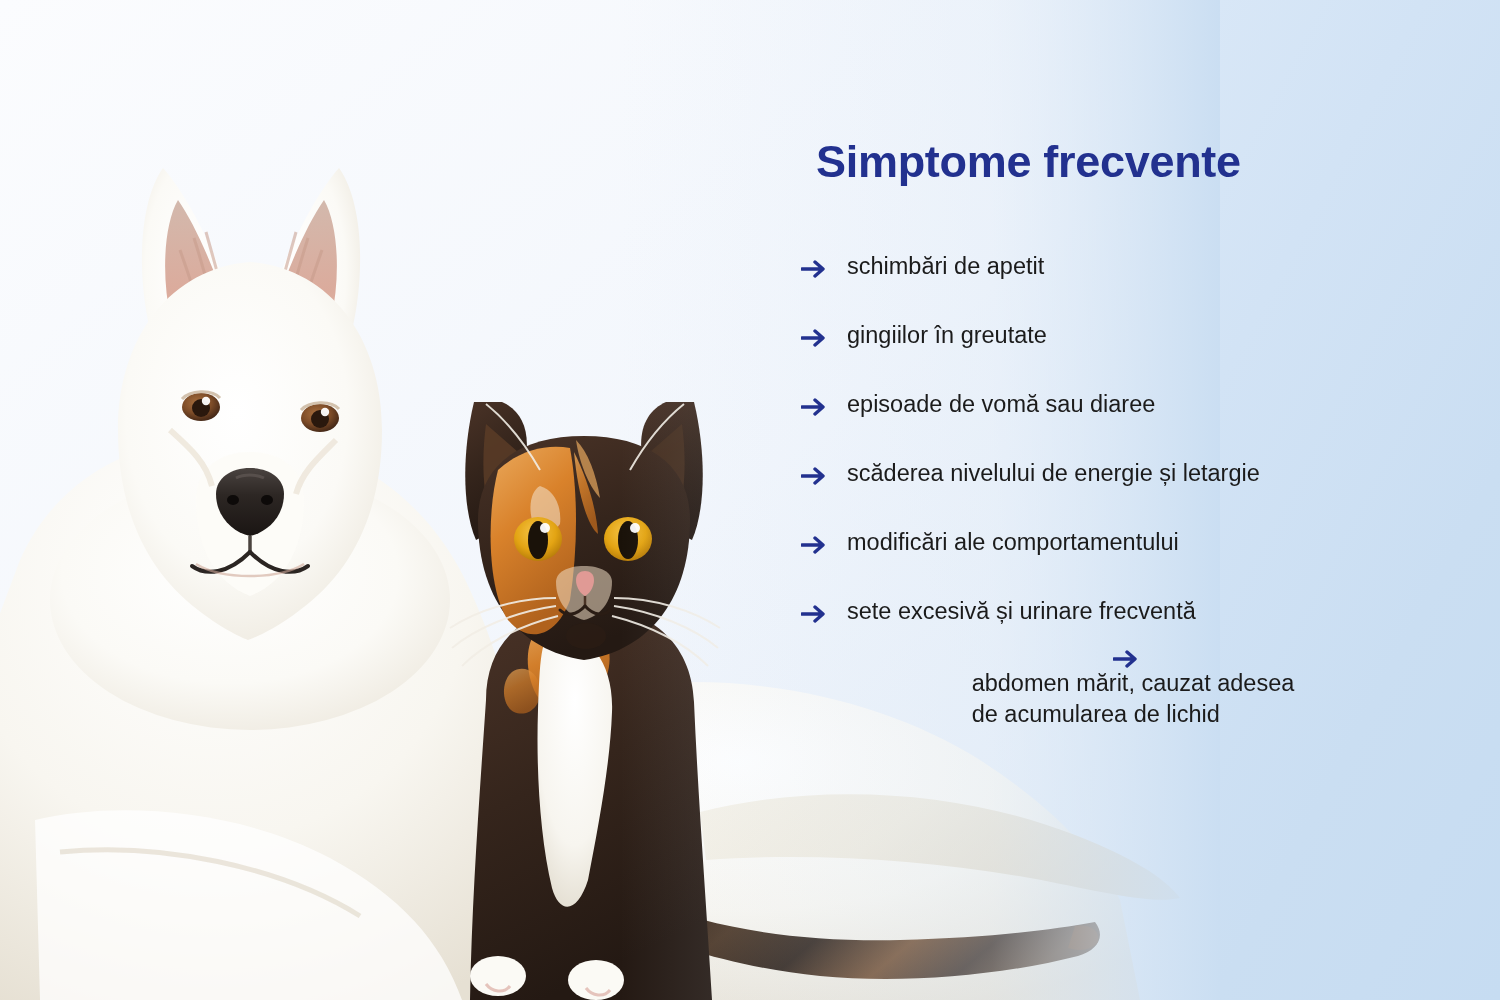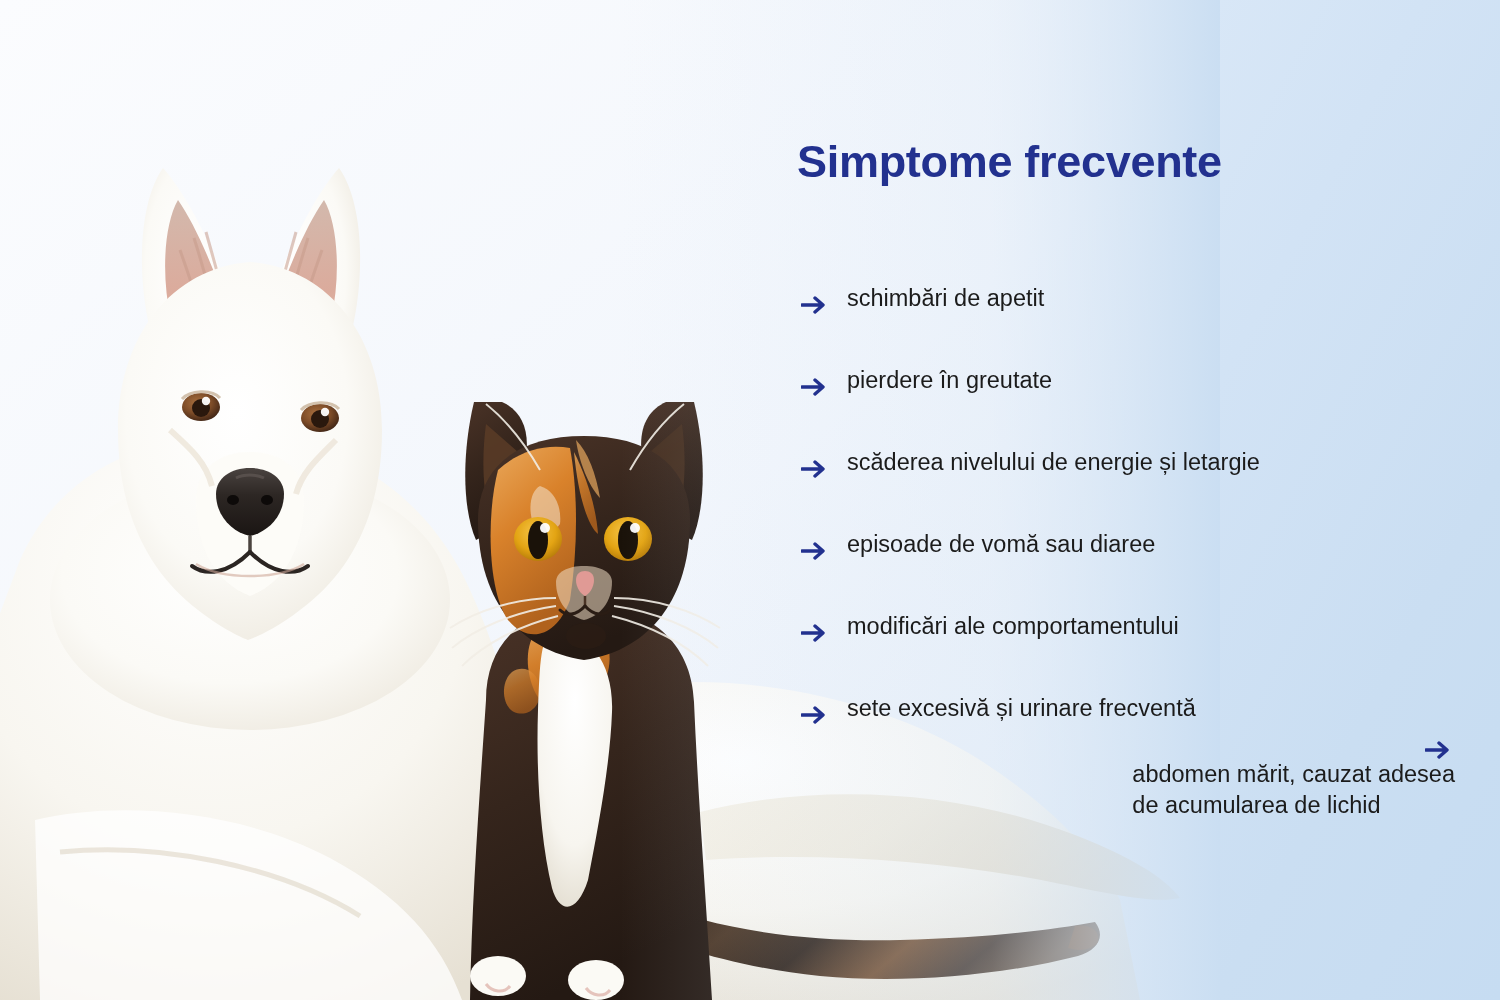--- a/index.html
+++ b/index.html
@@ -38,39 +38,38 @@
   
   .panel {
     position: absolute;
     left: 795px;
     top: 0;
     width: 660px;
     height: 1000px;
   }
   .panel-title {
     position: absolute;
-    left: 2px;
+    left: 21px;
     top: 136px;
     font-size: 45px;
     font-weight: bold;
     letter-spacing: -0.3px;
     color: #22318f;
     white-space: nowrap;
   }
   .symptom-list {
     position: absolute;
     left: 0;
     top: 232px;
     width: 660px;
   }
   .symptom {
     display: flex;
-    align-items: flex-end;
+    align-items: center;
     height: 69px;
-    margin-top: 13px;
   }
   .symptom .arrow-icon {
     flex: 0 0 auto;
     width: 30px;
     margin-left: 6px;
     margin-top: 4px;
     color: #22318f;
     line-height: 1;
   }
   .symptom .arrow-icon svg { display: block; }
@@ -324,39 +323,39 @@
         </span>
         <span class="symptom-text">schimbări de apetit</span>
       </div>
 
       <div class="symptom">
         <span class="arrow-icon">
           <svg width="28" height="18" viewBox="0 0 28 18">
               <path d="M1 9 H21 M14 2 L22 9 L14 16" stroke="currentColor" stroke-width="3.4" fill="none" stroke-linecap="round" stroke-linejoin="round"></path>
             </svg>
         </span>
-        <span class="symptom-text">pierdere în greutate</span>
+        <span class="symptom-text">gingiilor în greutate</span>
+      </div>
+
+      <div class="symptom">
+        <span class="arrow-icon">
+          <svg width="28" height="18" viewBox="0 0 28 18">
+              <path d="M1 9 H21 M14 2 L22 9 L14 16" stroke="currentColor" stroke-width="3.4" fill="none" stroke-linecap="round" stroke-linejoin="round"></path>
+            </svg>
+        </span>
+        <span class="symptom-text">episoade de vomă sau diaree</span>
       </div>
 
       <div class="symptom">
         <span class="arrow-icon">
           <svg width="28" height="18" viewBox="0 0 28 18">
               <path d="M1 9 H21 M14 2 L22 9 L14 16" stroke="currentColor" stroke-width="3.4" fill="none" stroke-linecap="round" stroke-linejoin="round"></path>
             </svg>
         </span>
         <span class="symptom-text">scăderea nivelului de energie și letargie</span>
-      </div>
-
-      <div class="symptom">
-        <span class="arrow-icon">
-          <svg width="28" height="18" viewBox="0 0 28 18">
-              <path d="M1 9 H21 M14 2 L22 9 L14 16" stroke="currentColor" stroke-width="3.4" fill="none" stroke-linecap="round" stroke-linejoin="round"></path>
-            </svg>
-        </span>
-        <span class="symptom-text">episoade de vomă sau diaree</span>
       </div>
 
       <div class="symptom">
         <span class="arrow-icon">
           <svg width="28" height="18" viewBox="0 0 28 18">
               <path d="M1 9 H21 M14 2 L22 9 L14 16" stroke="currentColor" stroke-width="3.4" fill="none" stroke-linecap="round" stroke-linejoin="round"></path>
             </svg>
         </span>
         <span class="symptom-text">modificări ale comportamentului</span>
       </div>

